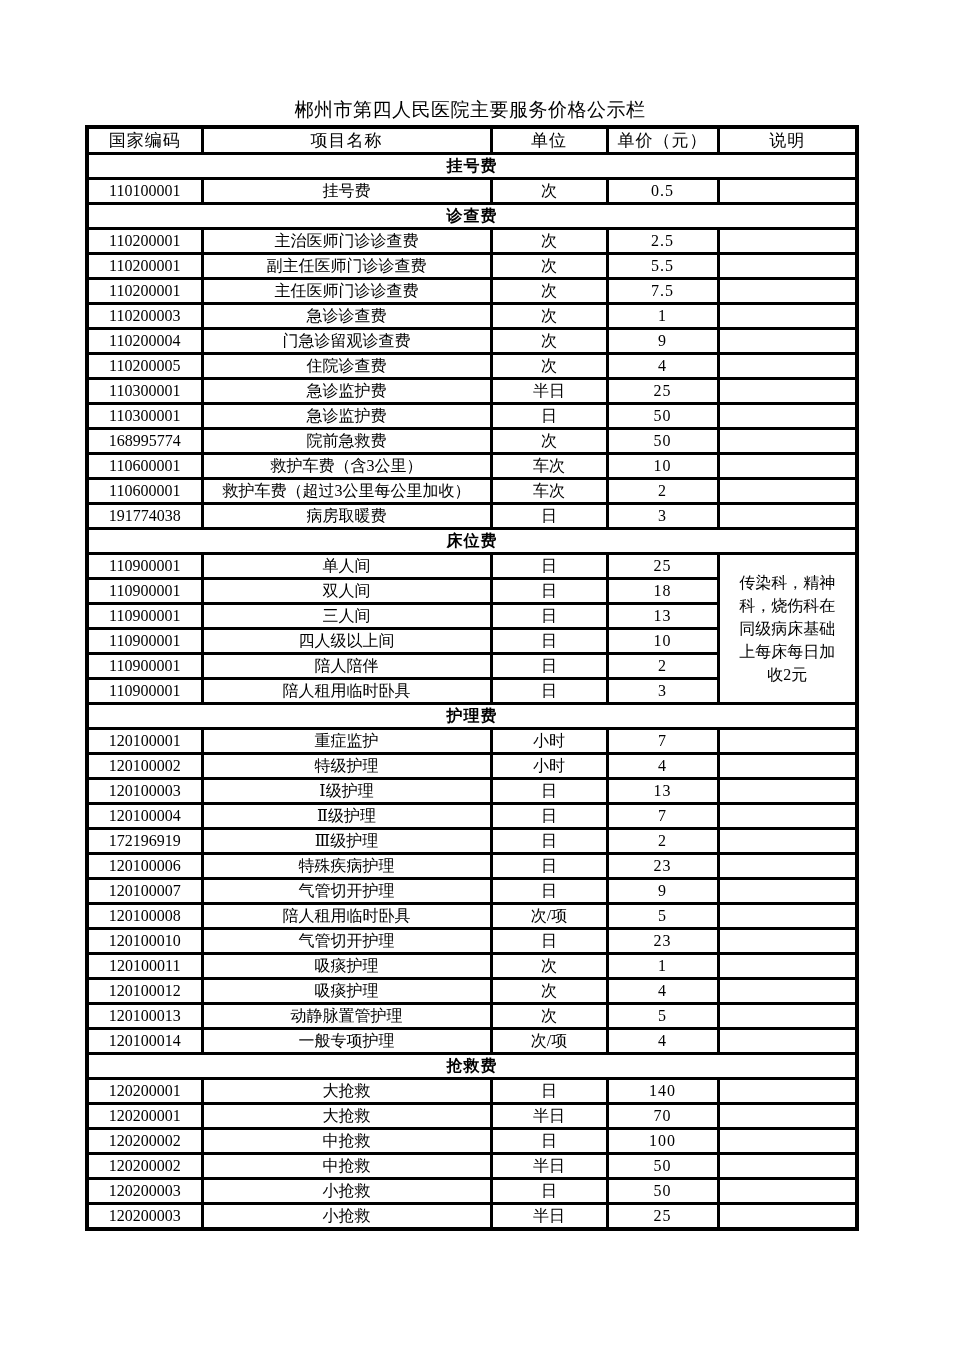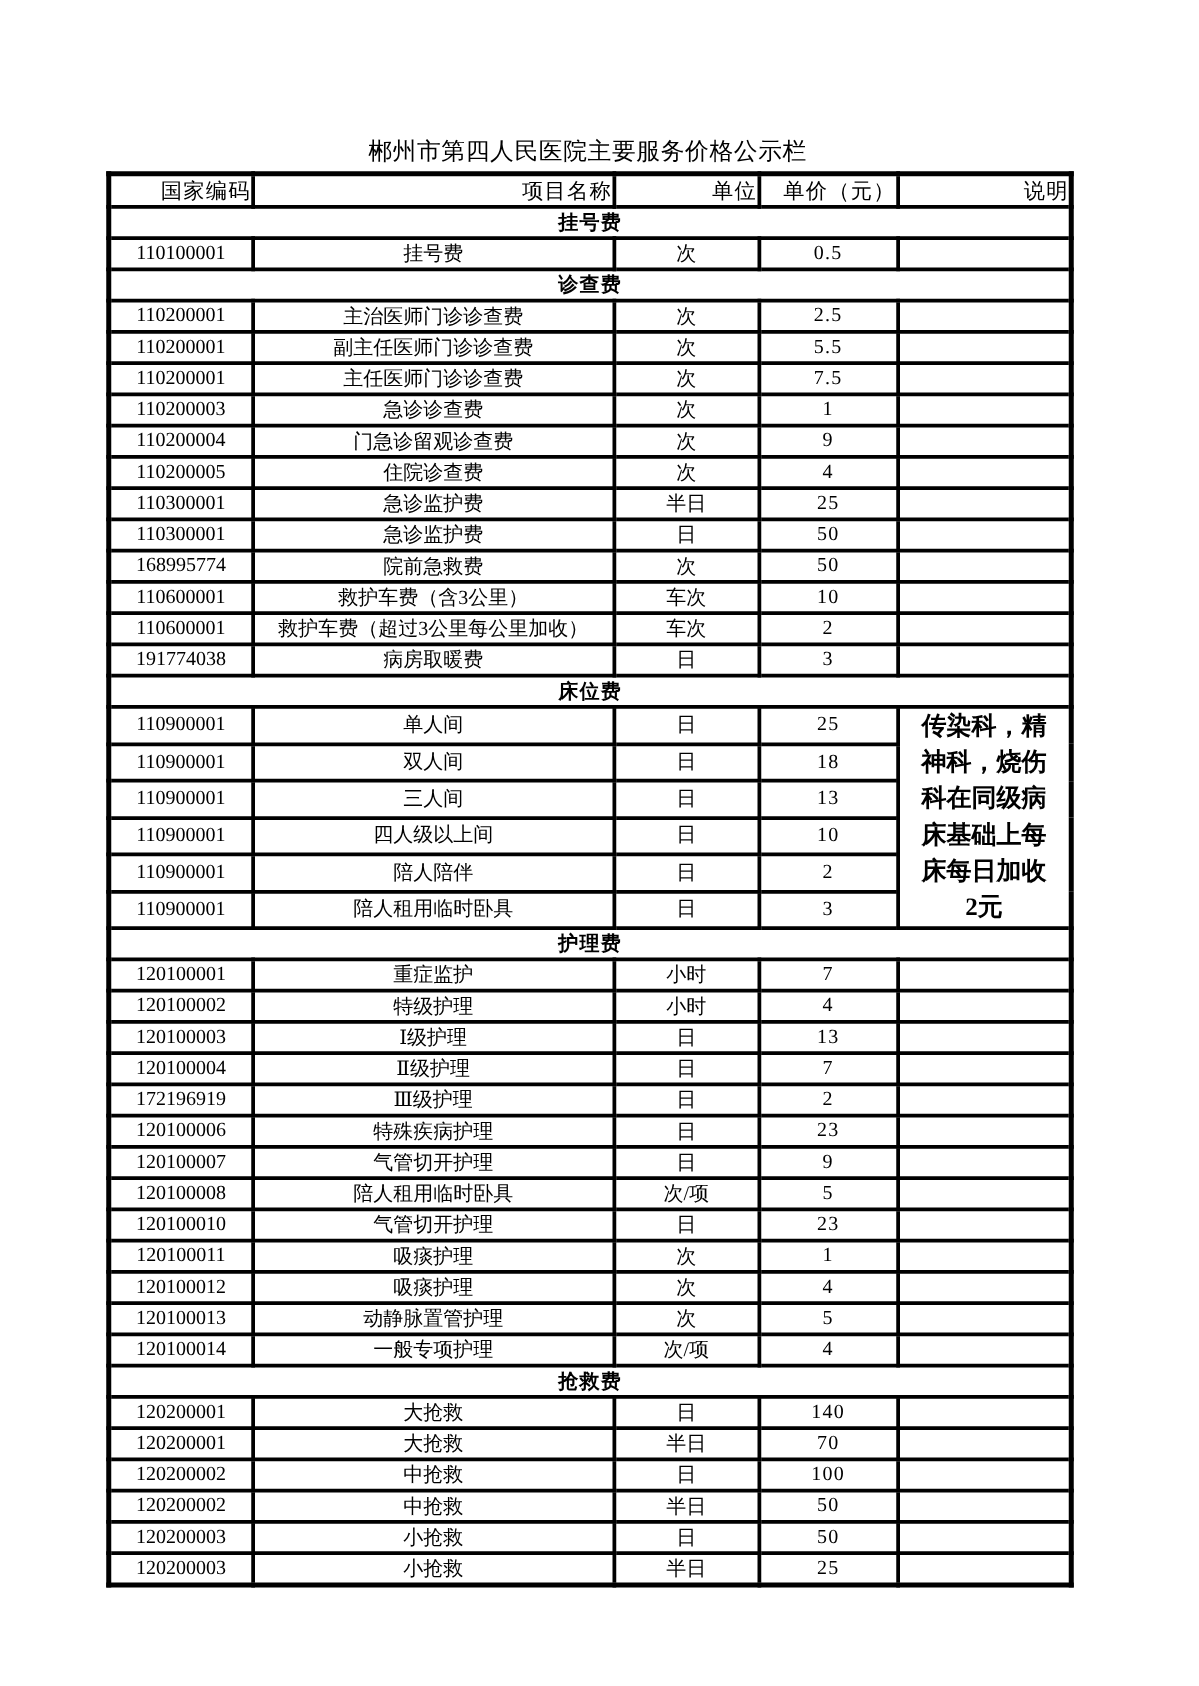--- a/index.html
+++ b/index.html
@@ -10,21 +10,21 @@
   body {
     width: 959px;
     height: 1349px;
     position: relative;
     font-family: "Liberation Serif", "DejaVu Serif", serif;
     color: #000000;
   }
   .sheet {
     position: absolute;
     left: 85px;
-    top: 108px;
+    top: 96px;
     width: 770px;
   }
   .doc-title {
     text-align: center;
     font-size: 19px;
     letter-spacing: 0.5px;
     line-height: 27px;
     height: 29px;
     white-space: nowrap;
   }
@@ -42,29 +42,28 @@
     text-align: center;
     vertical-align: middle;
     font-size: 16px;
     font-weight: normal;
     overflow: hidden;
     white-space: nowrap;
   }
   .price-table th {
     font-size: 17px;
     letter-spacing: 1px;
-    text-align: right;
   }
   .price-table tr.section-row td {
     font-weight: bold;
     letter-spacing: 1px;
   }
   .price-table td.note-cell {
-    font-weight: bold;
-    font-size: 20px;
+    font-weight: normal;
+    font-size: 16px;
     white-space: normal;
     line-height: 1.45;
     padding: 0 14px;
   }
   .price-table td.cell-price {
     letter-spacing: 1px;
     margin-left: 14px;
   }
 </style>
 </head>

